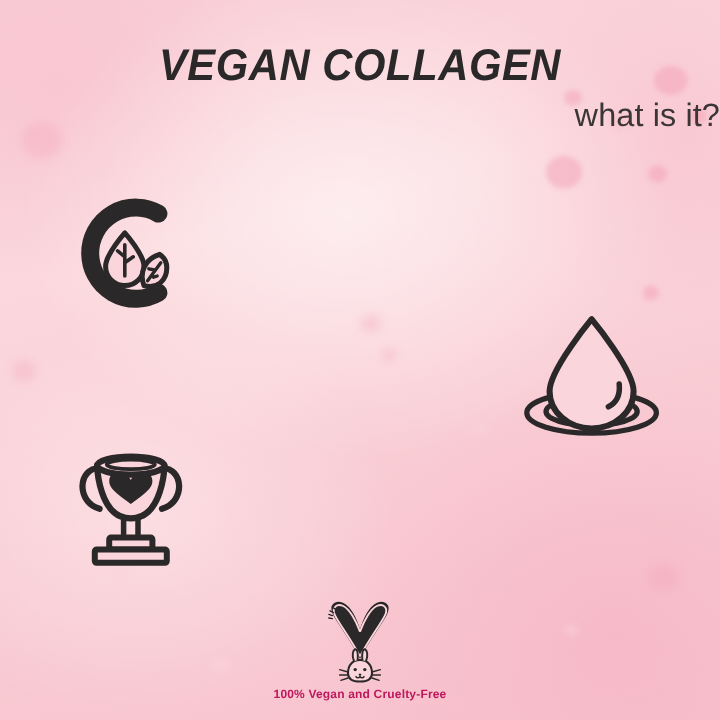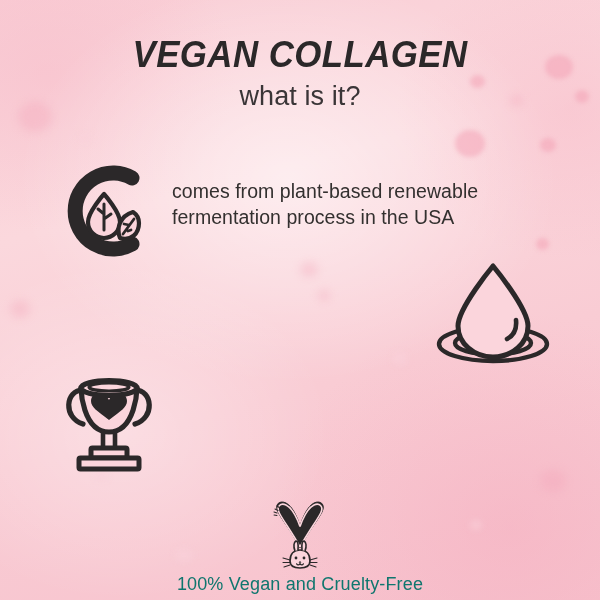--- a/index.html
+++ b/index.html
@@ -61,21 +61,21 @@
     font-style: italic;
     letter-spacing: 0.5px;
     line-height: 1.05;
     color: #2b2829;
     transform: scaleX(0.94);
   }
   .subtitle {
     position: absolute;
     left: 0; right: 0;
     top: 81px;
-    text-align: center;
+    text-align: right;
     font-size: 27px;
     font-weight: normal;
     letter-spacing: 0.1px;
     color: #3a3537;
   }
 
   
   .row { position: absolute; }
 
   .body-text {
@@ -101,24 +101,24 @@
   
   #footer {
     position: absolute;
     left: 0; right: 0;
     top: 498px;
     text-align: center;
   }
   #cf-logo { display: block; margin: 0 auto; }
   .footer-caption {
     margin-top: 4px;
-    font-size: 18px;
-    font-weight: normal;
+    font-size: 10px;
+    font-weight: bold;
     letter-spacing: 0.15px;
-    color: #0f766e;
+    color: #be185d;
   }
 
   svg { display: block; }
 </style>
 </head>
 <body>
 
 <div id="poster">
 
   <div class="bg-wash"></div>
@@ -149,22 +149,20 @@
   <div class="row" id="row1">
     <div id="row1-icon">
       <svg width="104" height="94" viewBox="0 0 104 94" aria-hidden="true">
         <path d="M78 14 A38 38 0 1 0 78 80" fill="none" stroke="#2b2829" stroke-width="15" stroke-linecap="round"></path>
         <path d="M50 30 C50 30 34 48 34 58 a16 16 0 0 0 32 0 C66 48 50 30 50 30 Z" fill="#fbd5dc" stroke="#2b2829" stroke-width="4.2" stroke-linejoin="round"></path>
         <path d="M50 40 L50 66 M50 50 L44 45 M50 55 L57 50" fill="none" stroke="#2b2829" stroke-width="3" stroke-linecap="round"></path>
         <path d="M79 48 C66 52 62 64 66 74 c11 3 19 -4 19 -15 C85 54 82 50 79 48 Z" fill="#fbd5dc" stroke="#2b2829" stroke-width="4.2" stroke-linejoin="round"></path>
         <path d="M80 55 L69 70 M75 61 L70 60 M77 66 L74 67" fill="none" stroke="#2b2829" stroke-width="2.8" stroke-linecap="round"></path>
       </svg>
     </div>
-    <div id="row1-text" class="body-text">comes from plant-based renewable
-fermentation process in the USA</div>
   </div>
 
   <div class="row" id="row2">
     <div id="row2-icon">
       <svg width="130" height="108" viewBox="0 0 130 108" aria-hidden="true">
         <ellipse cx="65" cy="86" rx="54" ry="17" fill="none" stroke="#2b2829" stroke-width="4.4"></ellipse>
         <ellipse cx="65" cy="85" rx="38" ry="11.5" fill="none" stroke="#2b2829" stroke-width="4.4"></ellipse>
         <path d="M65 8 C65 8 30 50 30 68 a35 31 0 0 0 70 0 C100 50 65 8 65 8 Z" fill="#fbd5dc" stroke="#2b2829" stroke-width="5" stroke-linejoin="round"></path>
         <path d="M88 62 C89 72 85 78 79 81" fill="none" stroke="#2b2829" stroke-width="4.6" stroke-linecap="round"></path>
       </svg>

